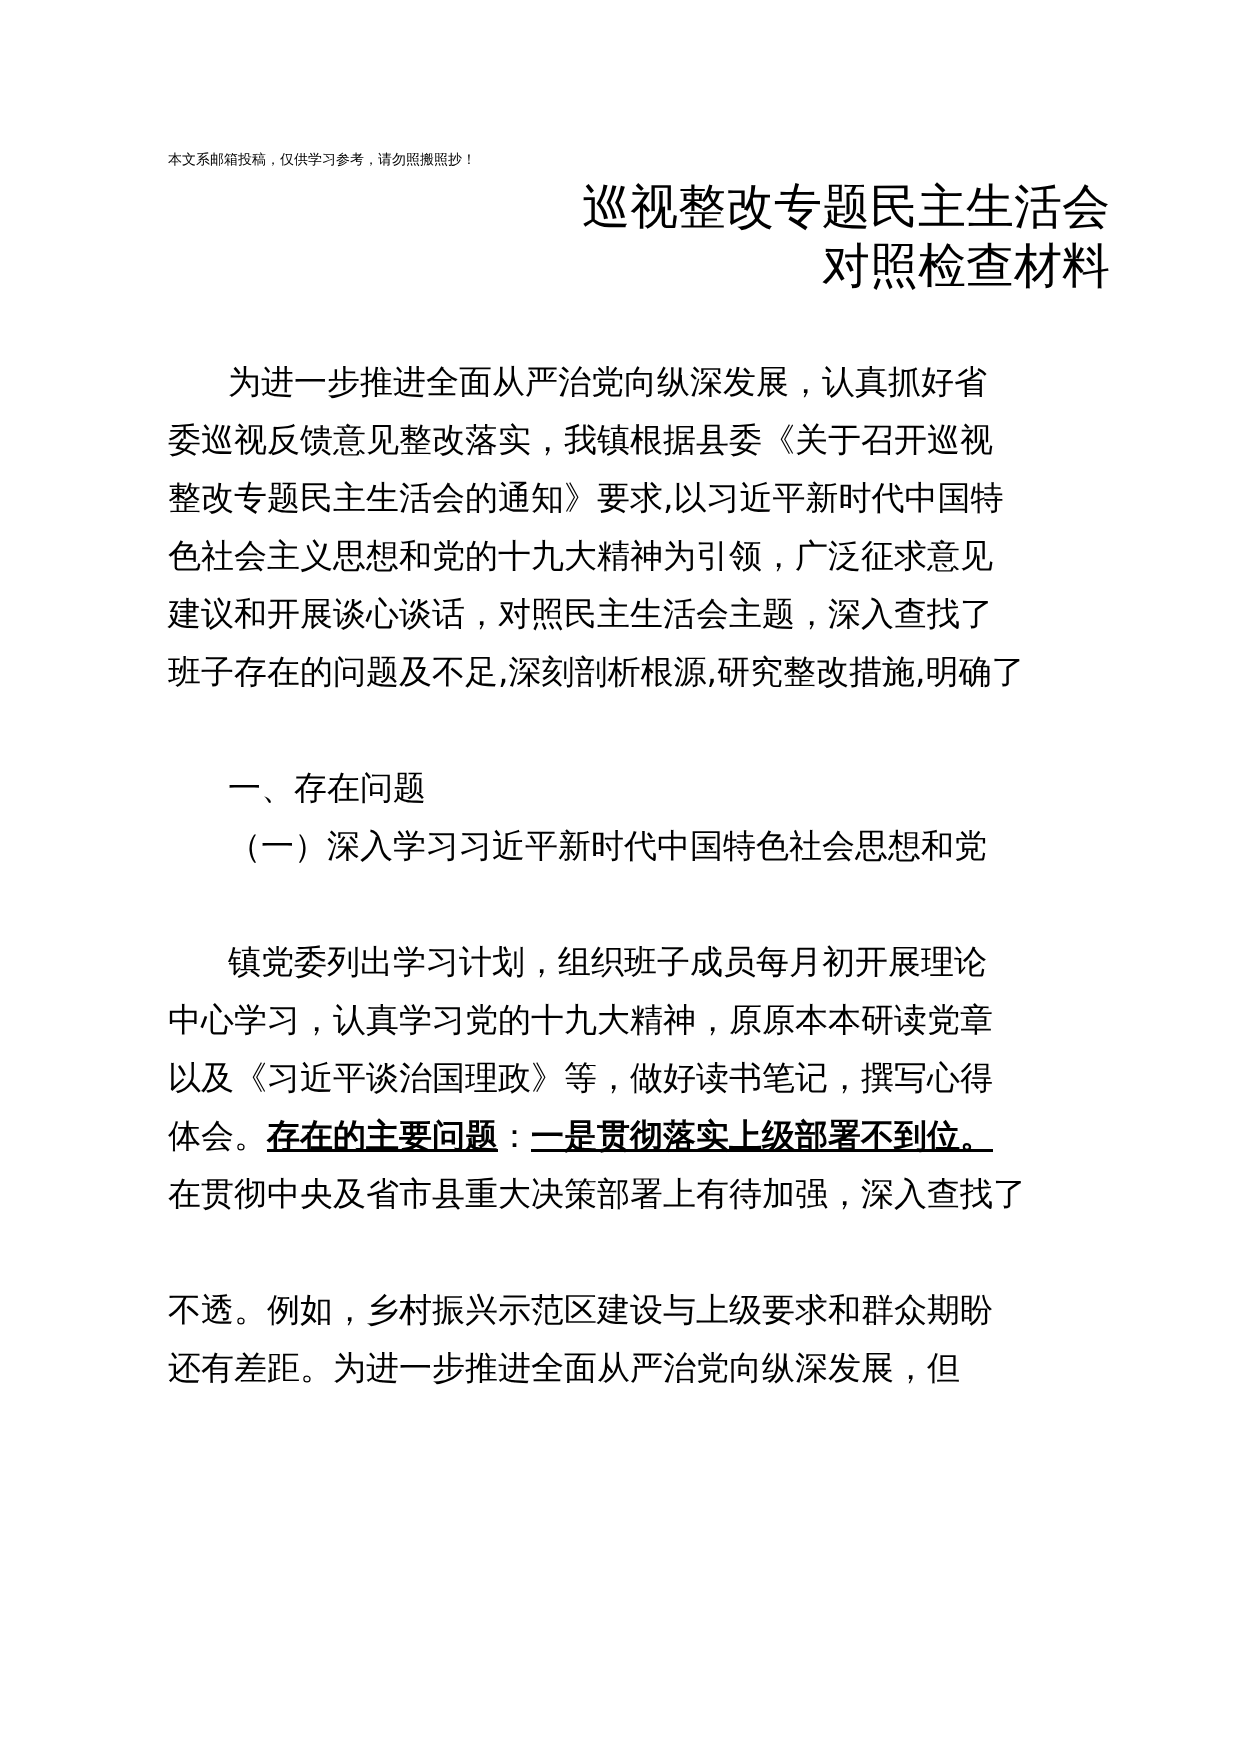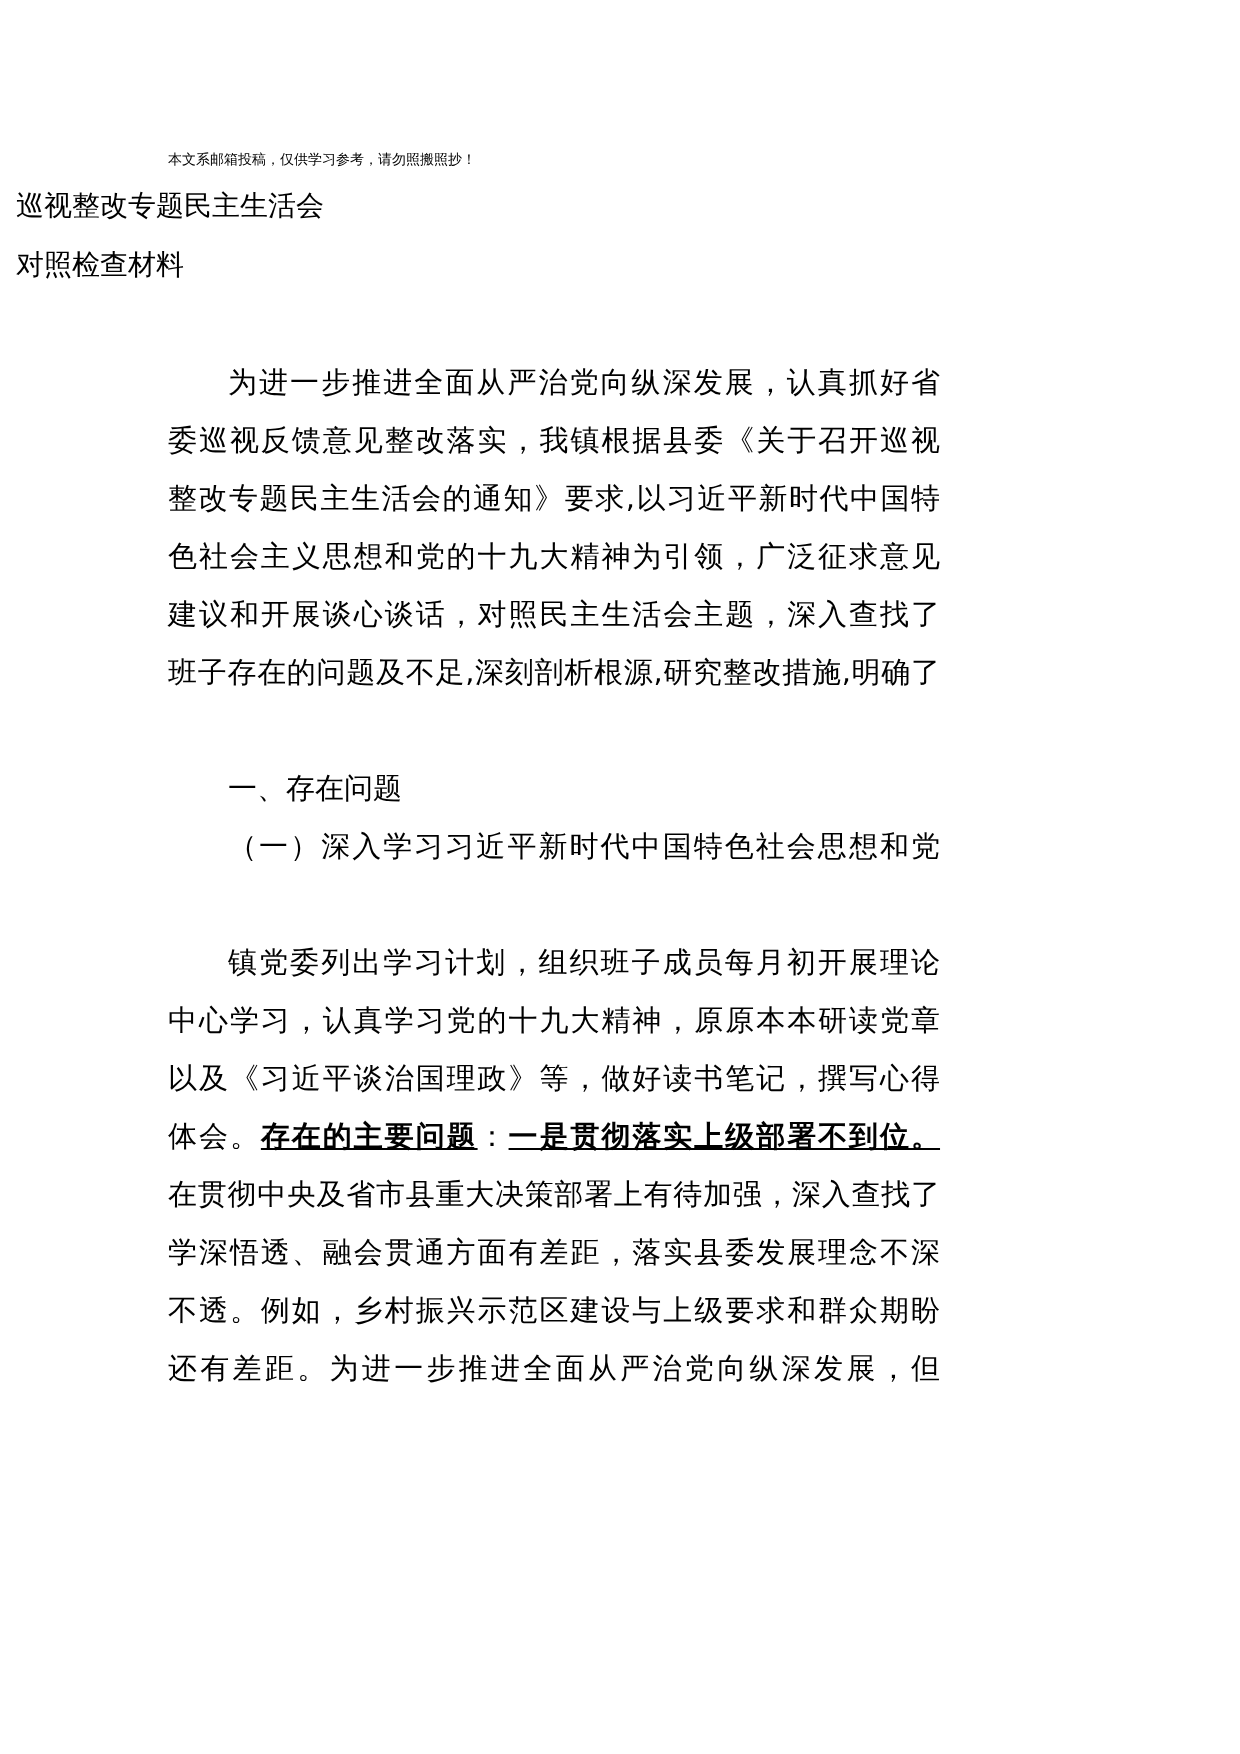--- a/index.html
+++ b/index.html
@@ -1,23 +1,23 @@
 <!DOCTYPE html>
 <html><head>
 <meta charset="utf-8">
 <style>
   html, body { margin: 0; padding: 0; background: #ffffff; }
   body { width: 1240px; height: 1754px; position: relative; overflow: hidden;
          font-family: "DejaVu Sans", "Liberation Sans", sans-serif; color: #000; }
   .page { position: absolute; left: 0; top: 0; width: 1240px; height: 1754px; background: #fff; }
   .notice { position: absolute; left: 168px; top: 146px; font-size: 14px; line-height: 26px; white-space: nowrap; }
-  .title { position: absolute; left: 16px; width: 1110px; text-align: left; font-size: 28px; line-height: 50px; white-space: nowrap; }
+  .title { position: absolute; left: 0; width: 1110px; text-align: right; font-size: 48px; line-height: 50px; white-space: nowrap; }
   .t1 { top: 181px; }
   .t2 { top: 240px; }
-  .line { position: absolute; left: 168px; width: 772px; font-size: 29px; line-height: 40px;
+  .line { position: absolute; left: 168px; width: 772px; font-size: 33px; line-height: 40px;
           white-space: nowrap; text-align: justify; text-align-last: justify; letter-spacing: 0px; }
   .line.last { text-align-last: left; }
   .indent { left: 228px; width: 712px; }
   .b { font-weight: bold; text-decoration: underline; }
 </style>
 </head>
 <body>
 
 <div class="page">
 
@@ -37,17 +37,16 @@
 
   <div class="line indent" style="top:826px">（一）深入学习习近平新时代中国特色社会思想和党</div>
 
   <div class="line indent" style="top:942px">镇党委列出学习计划，组织班子成员每月初开展理论</div>
   <div class="line" style="top:1000px">中心学习，认真学习党的十九大精神，原原本本研读党章</div>
   <div class="line" style="top:1058px">以及《习近平谈治国理政》等，做好读书笔记，撰写心得</div>
 
   <div class="line" style="top:1116px"><span>体会。</span><span class="b">存在的主要问题</span><span>：</span><span class="b">一是贯彻落实上级部署不到位。</span></div>
 
   <div class="line" style="top:1174px">在贯彻中央及省市县重大决策部署上有待加强，深入查找了</div>
-  <div class="line" style="top:1232px">学深悟透、融会贯通方面有差距，落实县委发展理念不深</div>
   <div class="line" style="top:1290px">不透。例如，乡村振兴示范区建设与上级要求和群众期盼</div>
   <div class="line" style="top:1348px">还有差距。为进一步推进全面从严治党向纵深发展，但</div>
 
 </div>
 
 </body></html>

